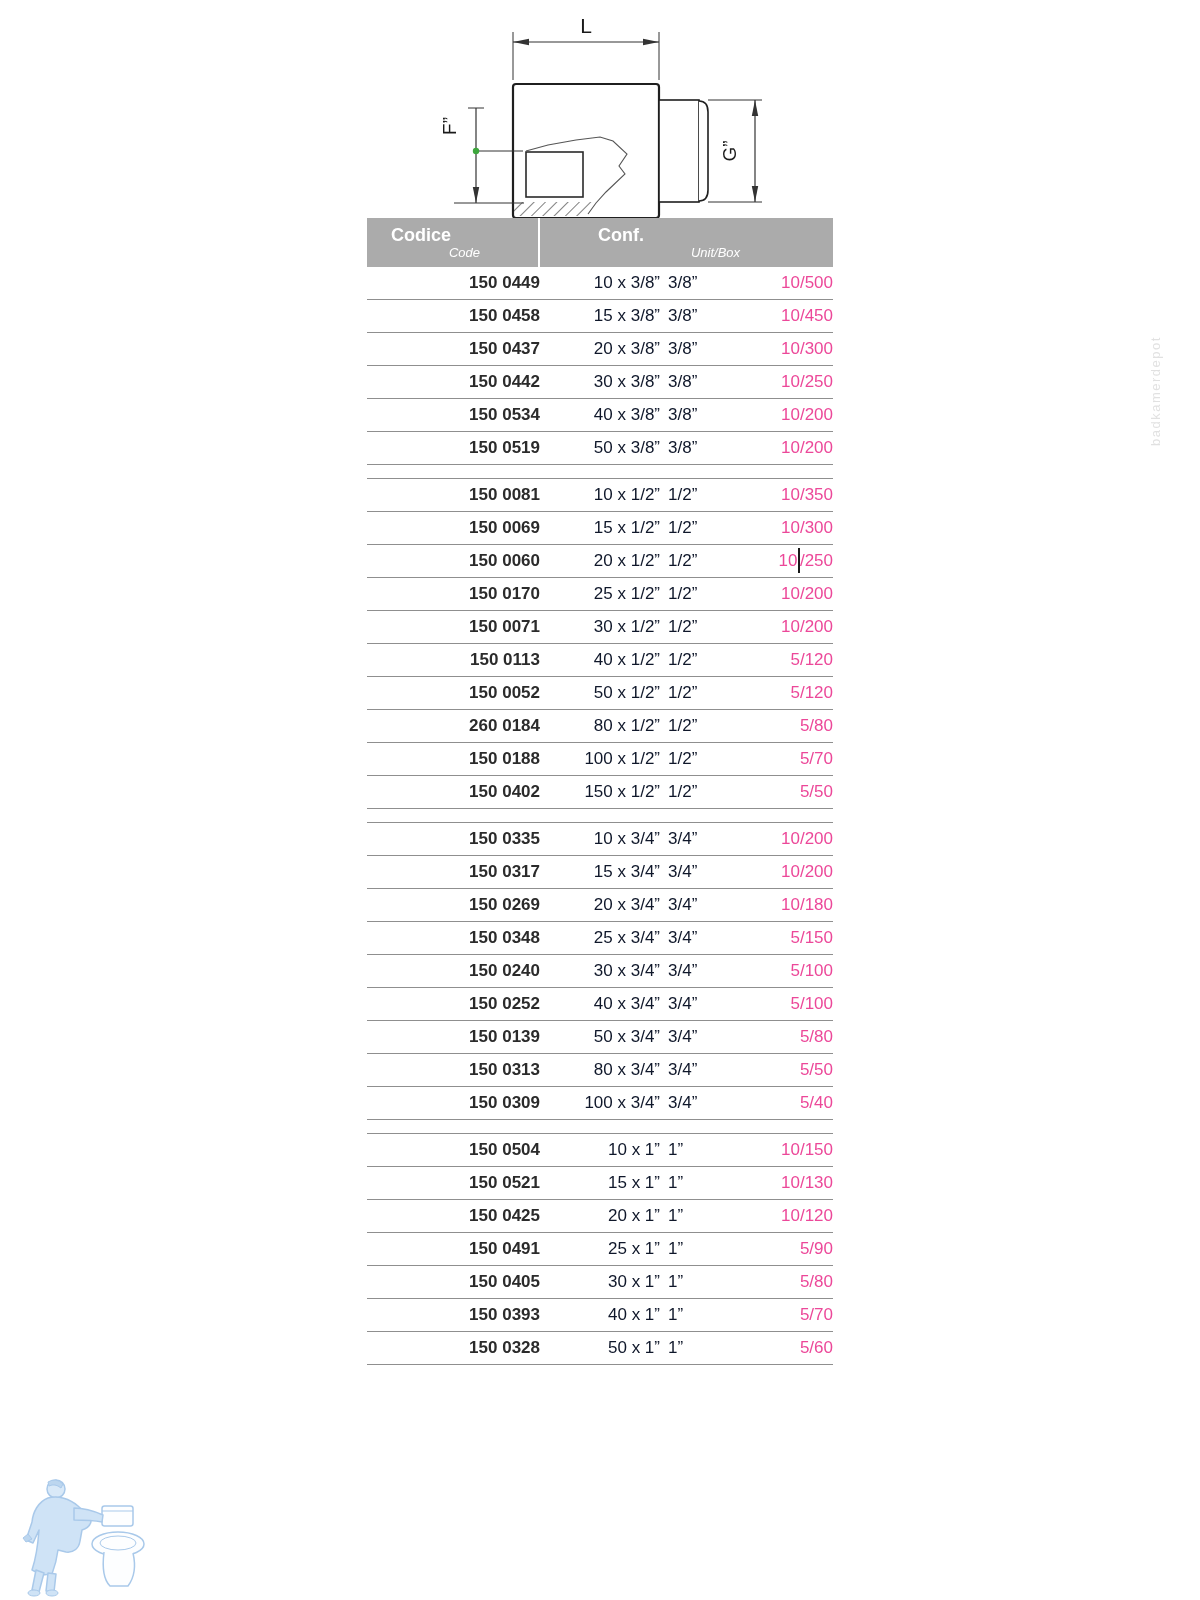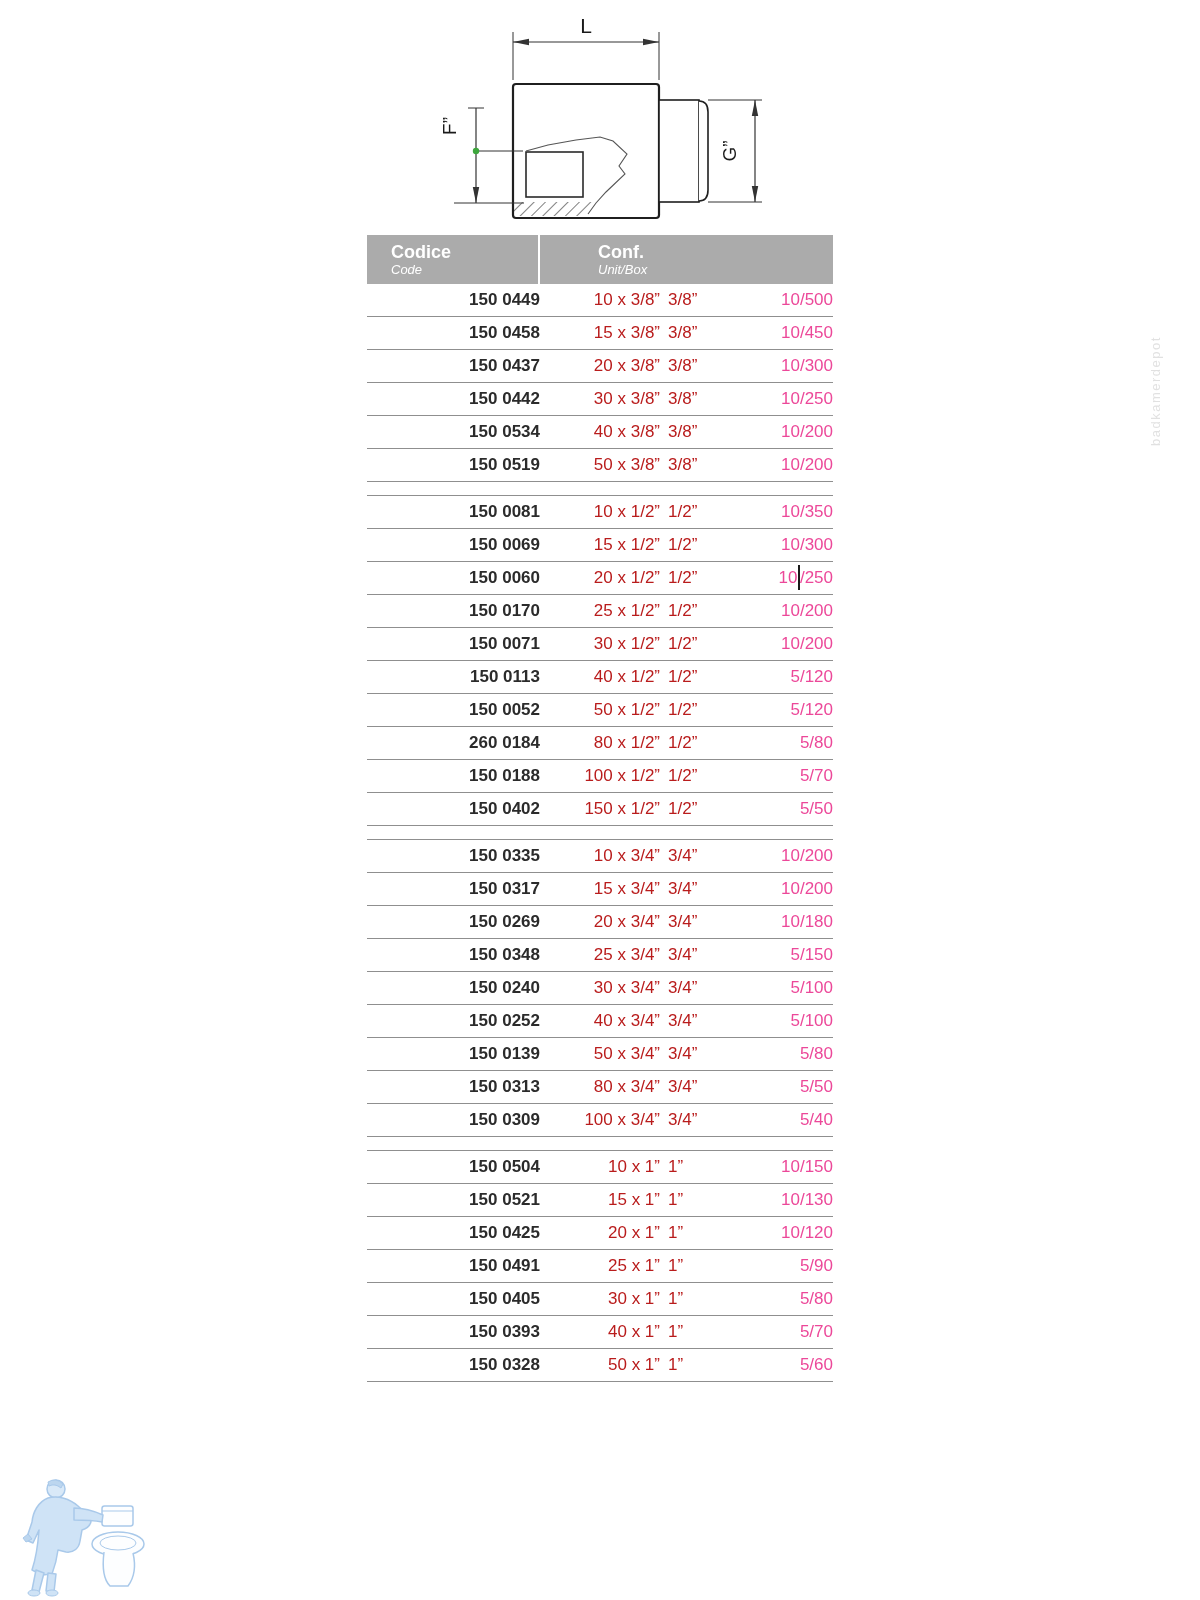--- a/index.html
+++ b/index.html
@@ -15,39 +15,39 @@
   .side-watermark{
     position:absolute;left:1148px;top:326px;height:120px;
     writing-mode:vertical-rl;transform:rotate(180deg);
     font-size:13px;letter-spacing:1.5px;color:#b5b5b5;opacity:.4;white-space:nowrap;
   }
 
   
   .plumber-watermark{position:absolute;left:22px;top:1478px;width:140px;height:120px;}
 
   
-  .catalog{position:absolute;left:367px;top:235px;width:466px;}
+  .catalog{position:absolute;left:367px;top:218px;width:466px;}
   .thead{
     display:flex;height:49px;background:#ababab;color:#ffffff;
   }
   .thead .hc{box-sizing:border-box;display:flex;flex-direction:column;justify-content:center;}
   .thead .hc1{width:173px;padding-left:24px;border-right:2px solid #ffffff;}
   .thead .hc2{width:163px;padding-left:8px;border-right:2px solid #ffffff;justify-content:center;}
   .thead .hc3{flex:1;padding-left:14px;margin-left:44px;}
   .h-title{font-weight:bold;font-size:18px;line-height:20px;}
-  .h-sub{font-style:italic;font-size:13px;line-height:15px;}
+  .h-sub{font-style:italic;font-size:13px;line-height:15px;text-align:center;}
   .h-dims{font-weight:bold;font-size:18px;letter-spacing:1px;word-spacing:4px;}
 
   .tbody{width:100%;}
   .trow{
     display:flex;align-items:center;height:33px;box-sizing:border-box;
     border-bottom:1px solid #8f8f8f;font-size:17px;text-align:right;
   }
   .trow .c1{width:173px;box-sizing:border-box;padding-left:24px;font-weight:bold;color:#2b2b2b;}
-  .trow .c2{width:163px;box-sizing:border-box;padding-left:28px;display:flex;white-space:nowrap;color:#b91c1c;}
+  .trow .c2{width:163px;box-sizing:border-box;padding-left:28px;display:flex;white-space:nowrap;color:#0f172a;}
   .trow .c2 .lxg{display:inline-block;min-width:92px;margin-right:8px;}
   .trow .c3{flex:1;box-sizing:border-box;padding-left:14px;color:#ec4899;}
   .group-spacer{height:13px;border-bottom:1px solid #8f8f8f;}
   .caret{display:inline-block;width:1.5px;height:25px;background:#1a1a1a;vertical-align:middle;margin:0 0 2px 1px;}
 </style>
 </head>
 <body>
 
 <div class="canvas">
 

